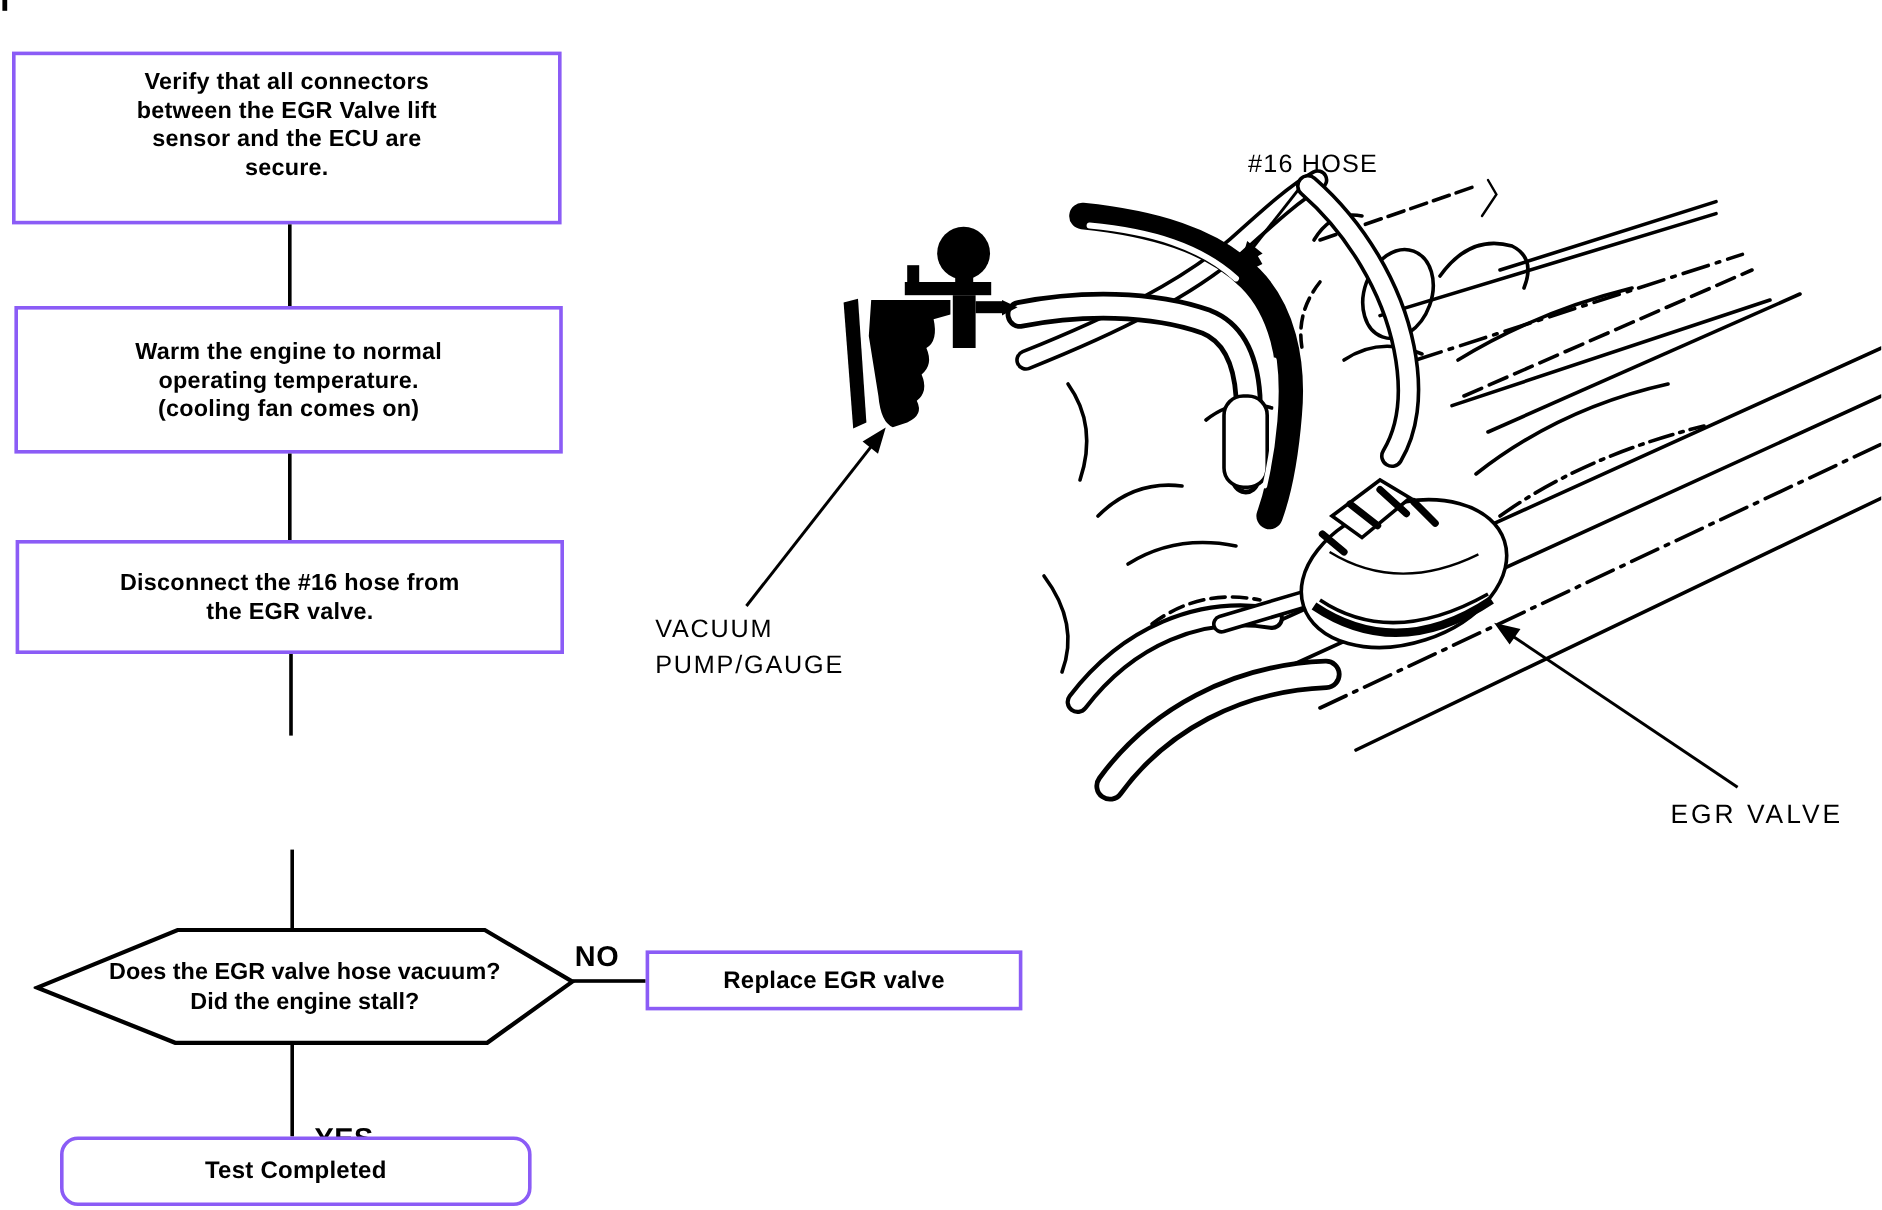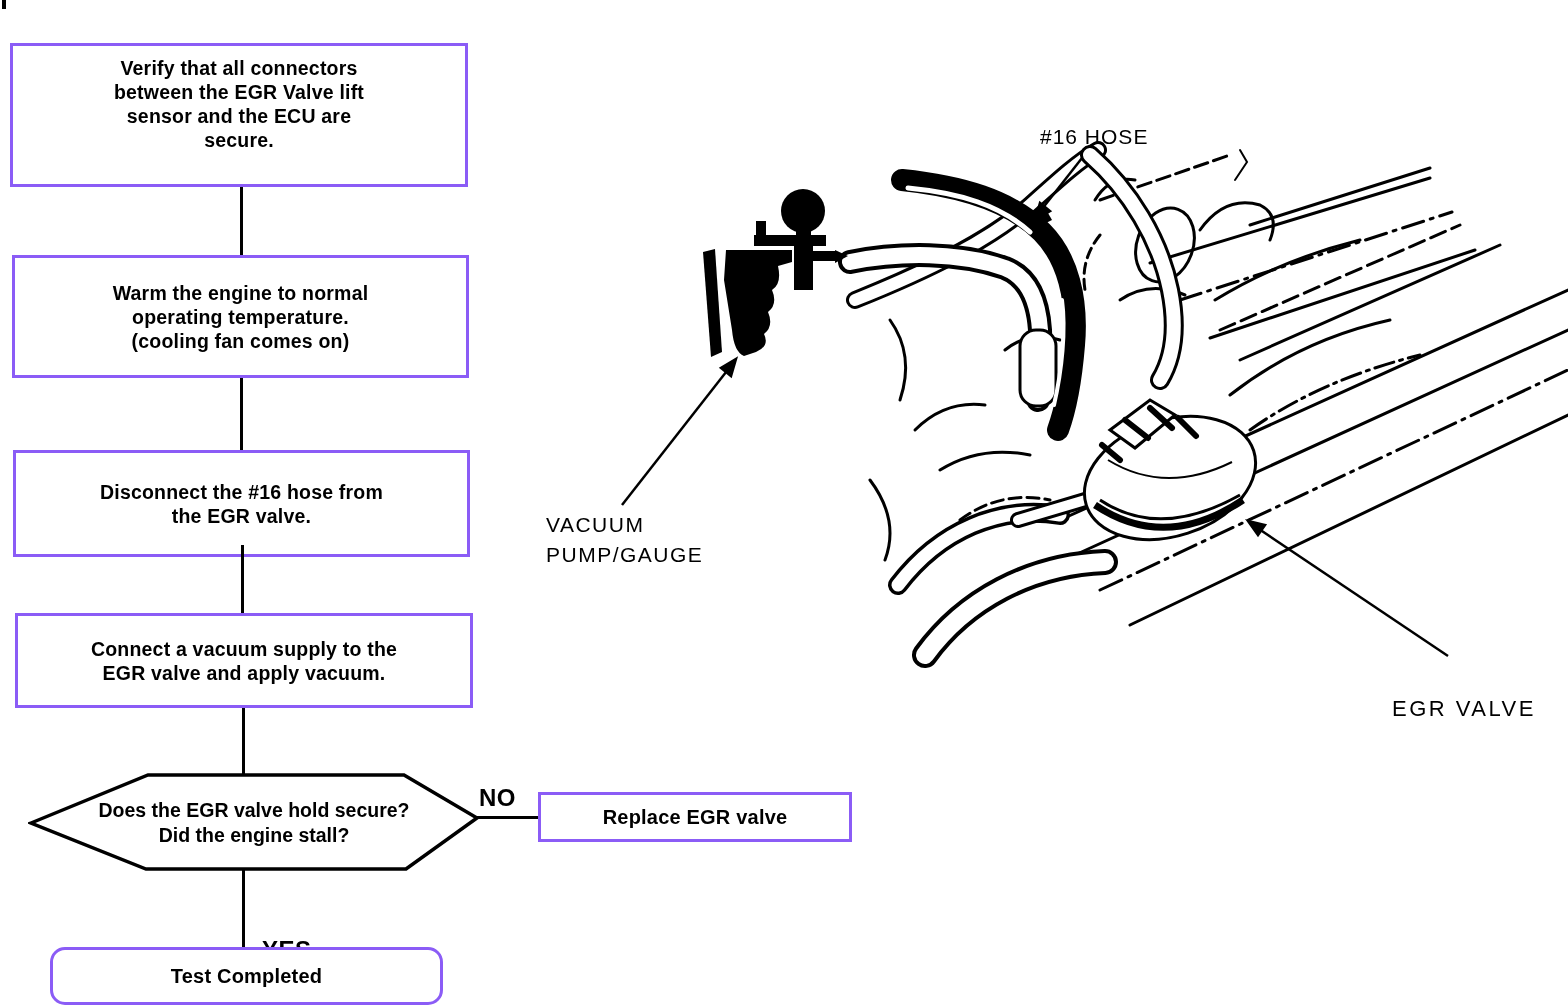--- a/index.html
+++ b/index.html
@@ -43,21 +43,21 @@
     white-space:pre-line;
   }
   .art-label{
     position:absolute;
     font-weight:normal;
     font-size:21px;
     letter-spacing:1.5px;
     line-height:30px;
     white-space:pre-line;
   }
-  #label-egr{font-size:22px;letter-spacing:2.5px;margin-top:30px;}
+  #label-egr{font-size:22px;letter-spacing:2.5px;}
   #engine-art{position:absolute;left:0;top:0;}
   #corner-artifact{position:absolute;left:2px;top:0;width:4px;height:9px;background:#000;}
 </style>
 </head>
 <body>
 
 <div id="page">
 
   <div id="corner-artifact"></div>
 
@@ -174,33 +174,31 @@
 between the EGR Valve lift
 sensor and the ECU are
 secure.</div>
   <div class="vline" style="left:240px;top:187px;height:68px;"></div>
 
   <div class="box" style="left:12px;top:255px;width:457px;height:123px;">Warm the engine to normal
 operating temperature.
 (cooling fan comes on)</div>
   <div class="vline" style="left:240px;top:378px;height:72px;"></div>
 
-  <div class="box" style="left:13px;top:450px;width:457px;height:107px;">Disconnect the #16 hose from
+  <div class="box" style="left:13px;top:450px;width:457px;height:95px;">Disconnect the #16 hose from
 the EGR valve.</div>
   <div class="vline" style="left:241px;top:545px;height:68px;"></div>
 
-  <div class="box" style="left:15px;top:613px;width:458px;height:95px;">Connect a vacuum supply to the
-EGR valve and apply vacuum.</div>
   <div class="vline" style="left:242px;top:708px;height:66px;"></div>
 
   <div id="decision-wrap">
     <svg width="452" height="99" viewBox="0 0 452 99">
       <polygon points="3,50 120,2 376,2 449,45 378,96 118,96" fill="#ffffff" stroke="#000000" stroke-width="3.5"></polygon>
     </svg>
-    <div id="decision-text">Does the EGR valve hold secure?
+    <div id="decision-text">Does the EGR valve hose vacuum?
 Did the engine stall?</div>
   </div>
 
   <div class="branch-label" style="left:479px;top:784px;">NO</div>
   <div class="hline" style="left:477px;top:816px;width:62px;"></div>
   <div class="box" style="left:538px;top:792px;width:314px;height:50px;font-size:20px;">Replace EGR valve</div>
 
   <div class="vline" style="left:242px;top:869px;height:78px;"></div>
   <div class="branch-label" style="left:262px;top:936px;">YES</div>
 

